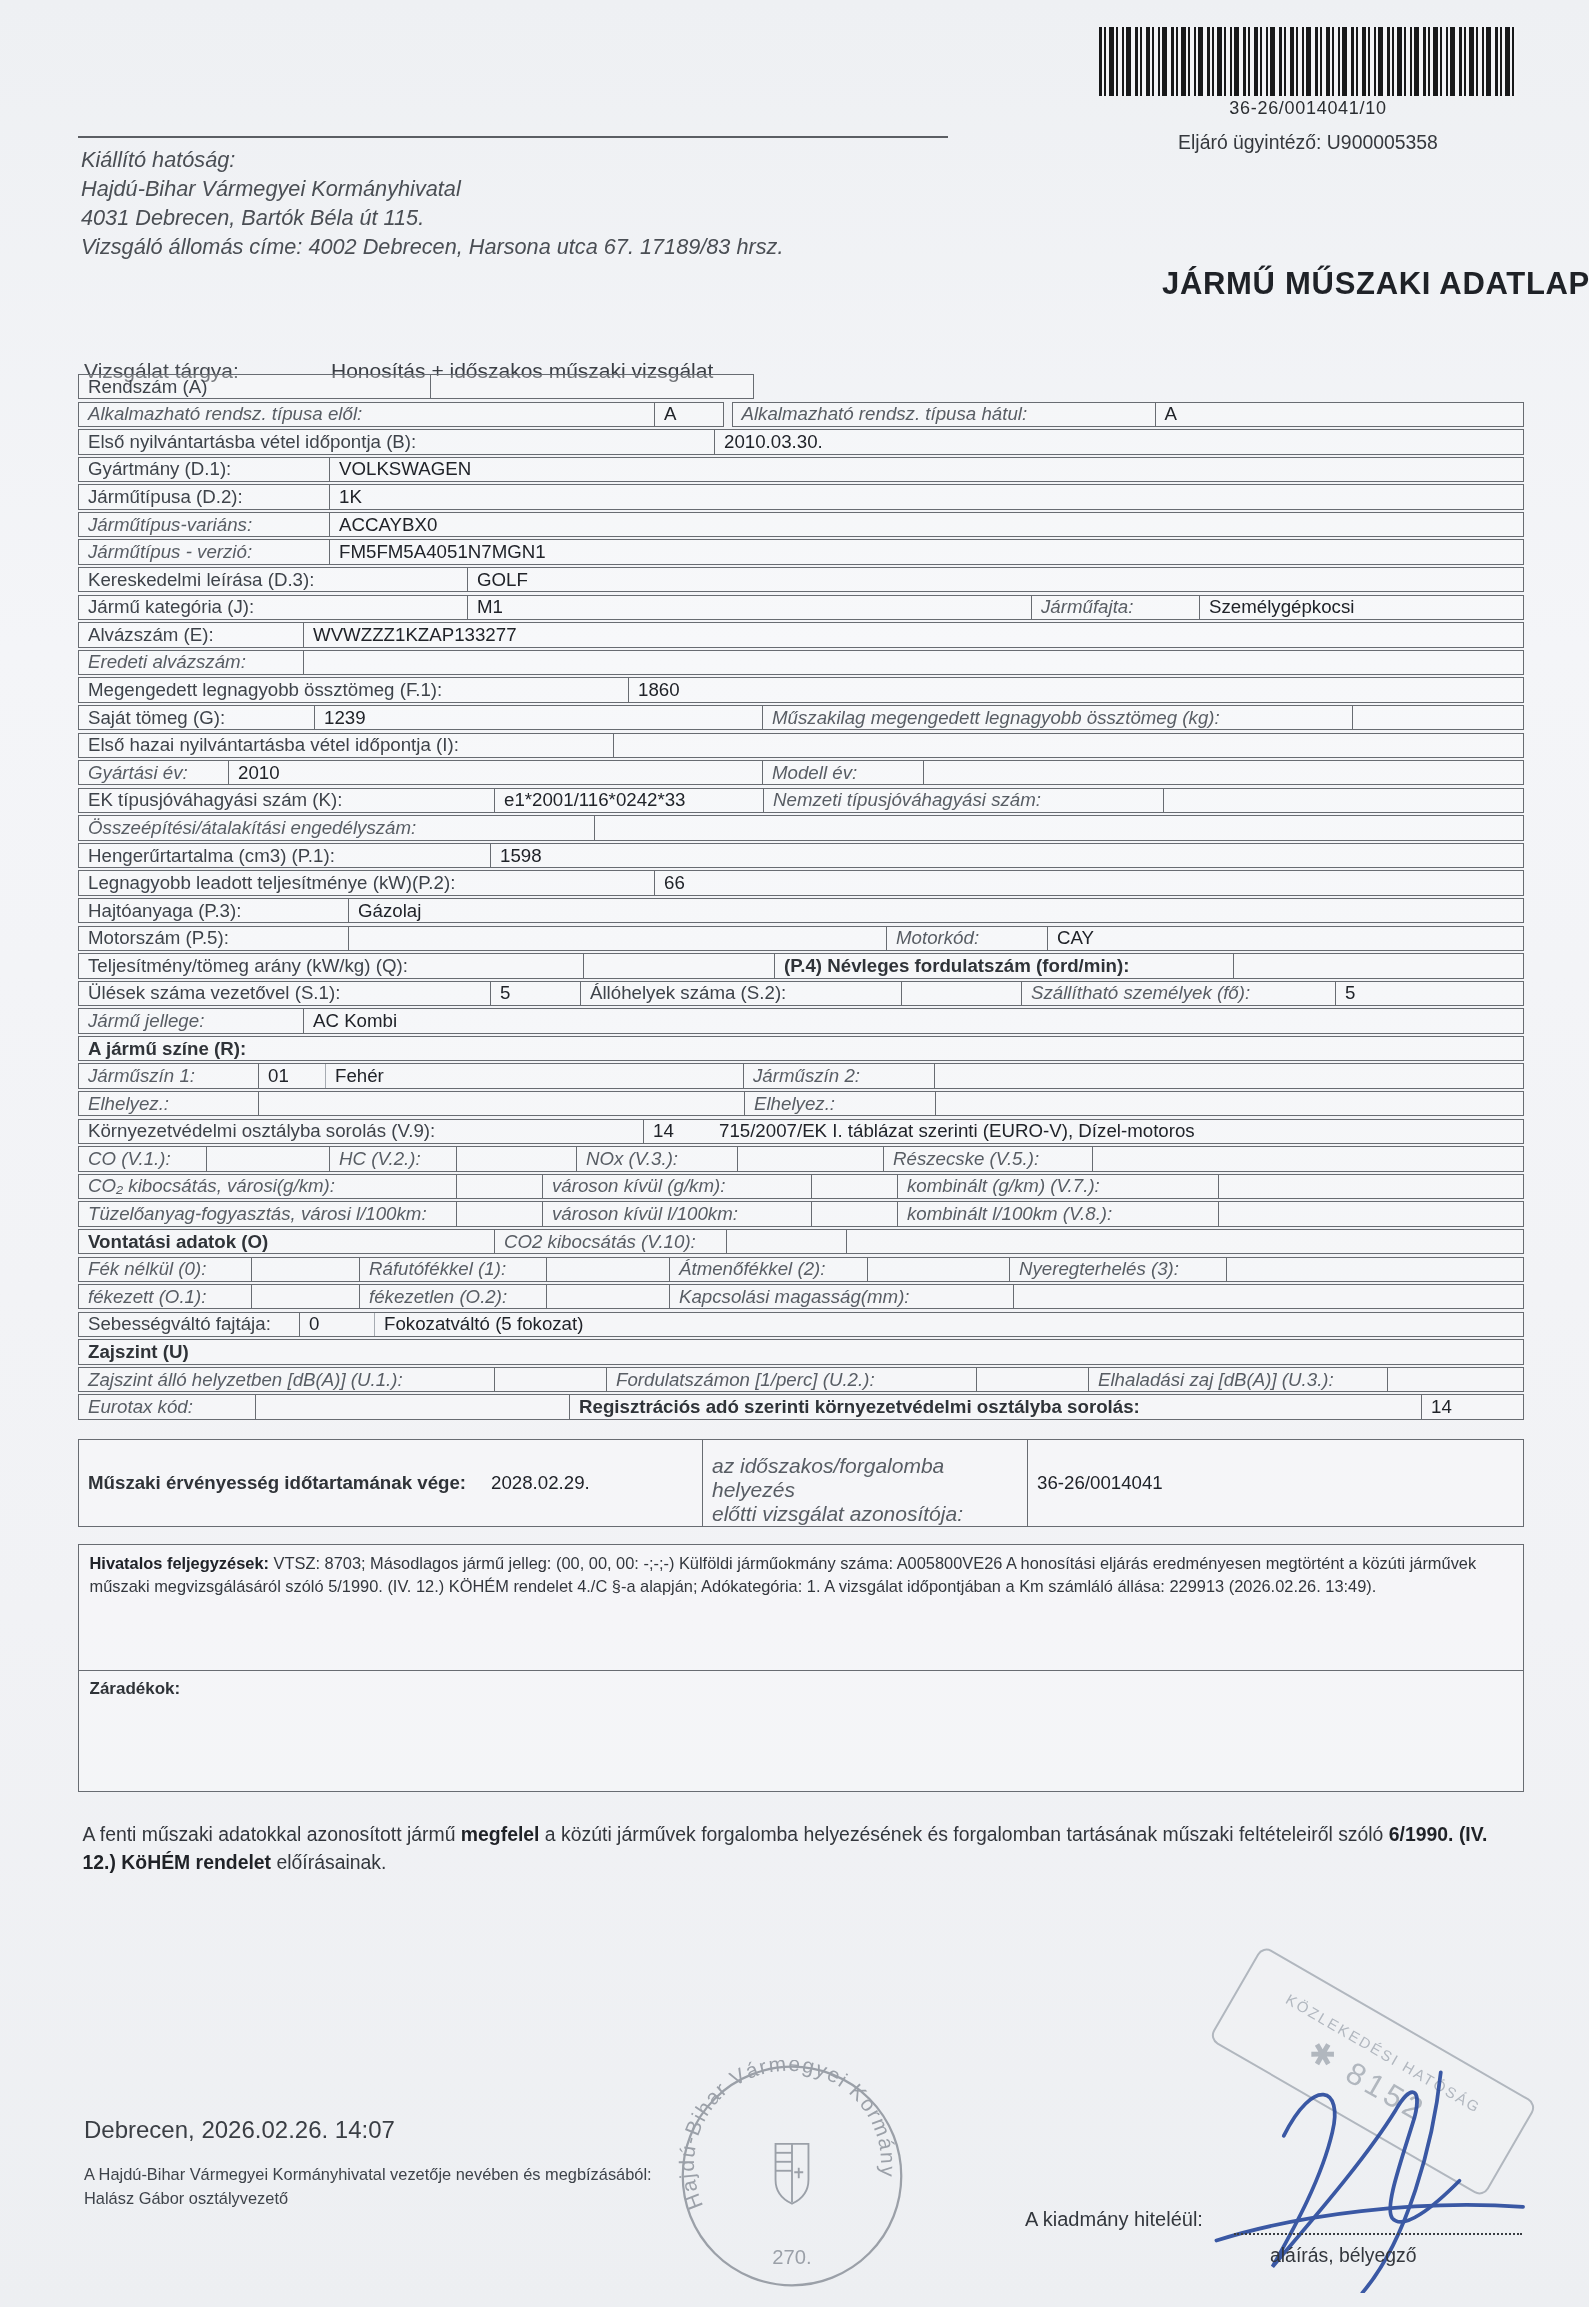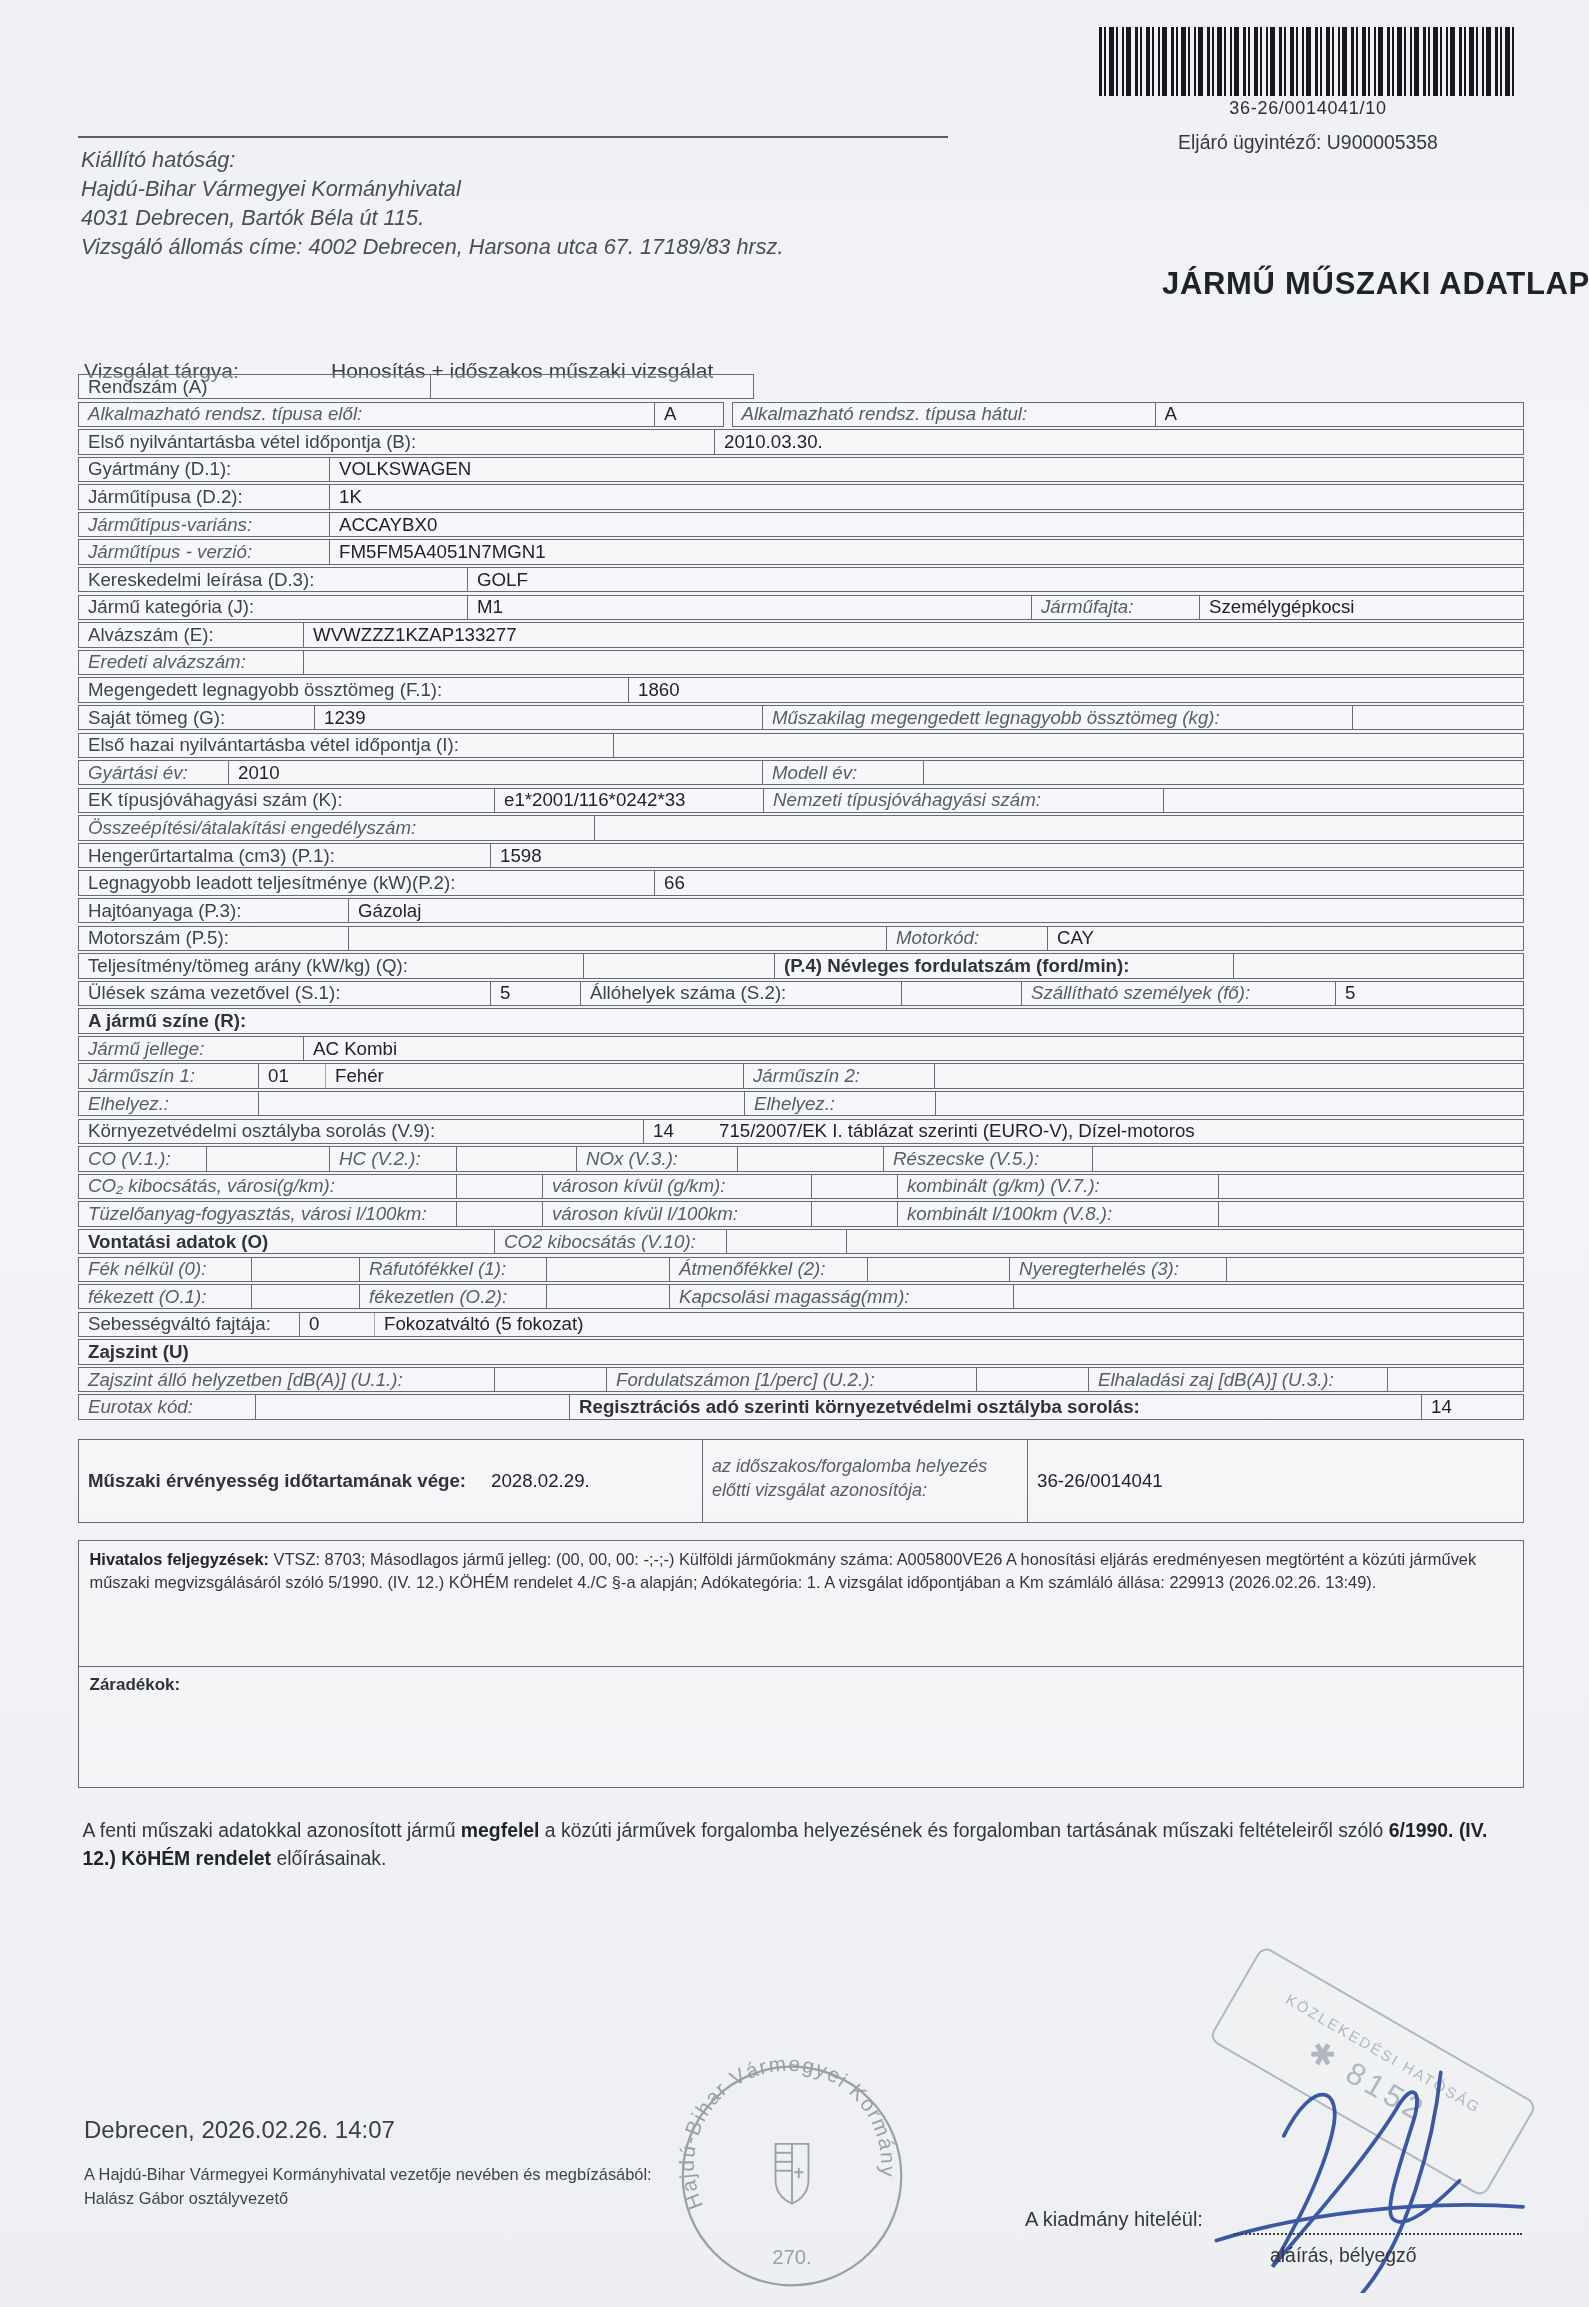--- a/index.html
+++ b/index.html
@@ -41,21 +41,21 @@
   .fx { flex:1 1 auto; }
   .lb { border-left:1.5px solid #686c72; }
   .lbt { border-left:0.7px solid #a6abb2; }
   .lab { color:#3e434a; }
   .labi { font-style:italic; color:#585d64; }
   .labB { font-weight:bold; color:#2f3338; }
   .val { color:#202329; }
   .sec { font-weight:bold; color:#2f3338; }
   .tall { min-height:84px; margin-top:19.4px;justify-content:space-between; }
   .tall .c { white-space:normal; }
-  .rl2line { display:block; font-style:italic; color:#585d64; font-size:18px; line-height:24px; }
+  .rl2line { display:block; font-style:italic; color:#585d64; font-size:21px; line-height:24px; }
 
   .bigbox { border:1.5px solid #686c72; margin-top:16.4px; background:rgba(255,255,255,0.28); }
   .notes { padding:7.5px 10.5px 6px 10.5px; min-height:112px; font-size:16.4px; line-height:23px; color:#33373d; }
   .notes b { color:#202329; }
   .clauses { border-top:1.5px solid #686c72; min-height:105px; padding:7.5px 10.5px;
              font-weight:bold; font-size:17px; color:#2f3338; }
 
   .compliance { margin:28px 4.5px 0 4.5px; font-size:19.4px; line-height:28px; color:#33373d; }
   .compliance b { color:#1f2227; }
 
@@ -238,26 +238,26 @@
     <div class="row">
       <div class="c lab" style="width:411px">Ülések száma vezetővel (S.1):</div>
       <div class="c val lb" style="width:90px">5</div>
       <div class="c lab lb" style="width:321px">Állóhelyek száma (S.2):</div>
       <div class="c val lb" style="width:120px"></div>
       <div class="c labi lb" style="width:314px">Szállítható személyek (fő):</div>
       <div class="c val fx lb">5</div>
     </div>
 
     <div class="row">
-      <div class="c sec fx">A jármű színe (R):</div>
-    </div>
-
-    <div class="row">
       <div class="c labi" style="width:224px">Jármű jellege:</div>
       <div class="c val fx lb">AC Kombi</div>
+    </div>
+
+    <div class="row">
+      <div class="c sec fx">A jármű színe (R):</div>
     </div>
 
     <div class="row">
       <div class="c labi" style="width:179px">Járműszín 1:</div>
       <div class="c val lb" style="width:67px">01</div>
       <div class="c val lbt" style="width:418px">Fehér</div>
       <div class="c labi lb" style="width:191px">Járműszín 2:</div>
       <div class="c val fx lb"></div>
     </div>
 

